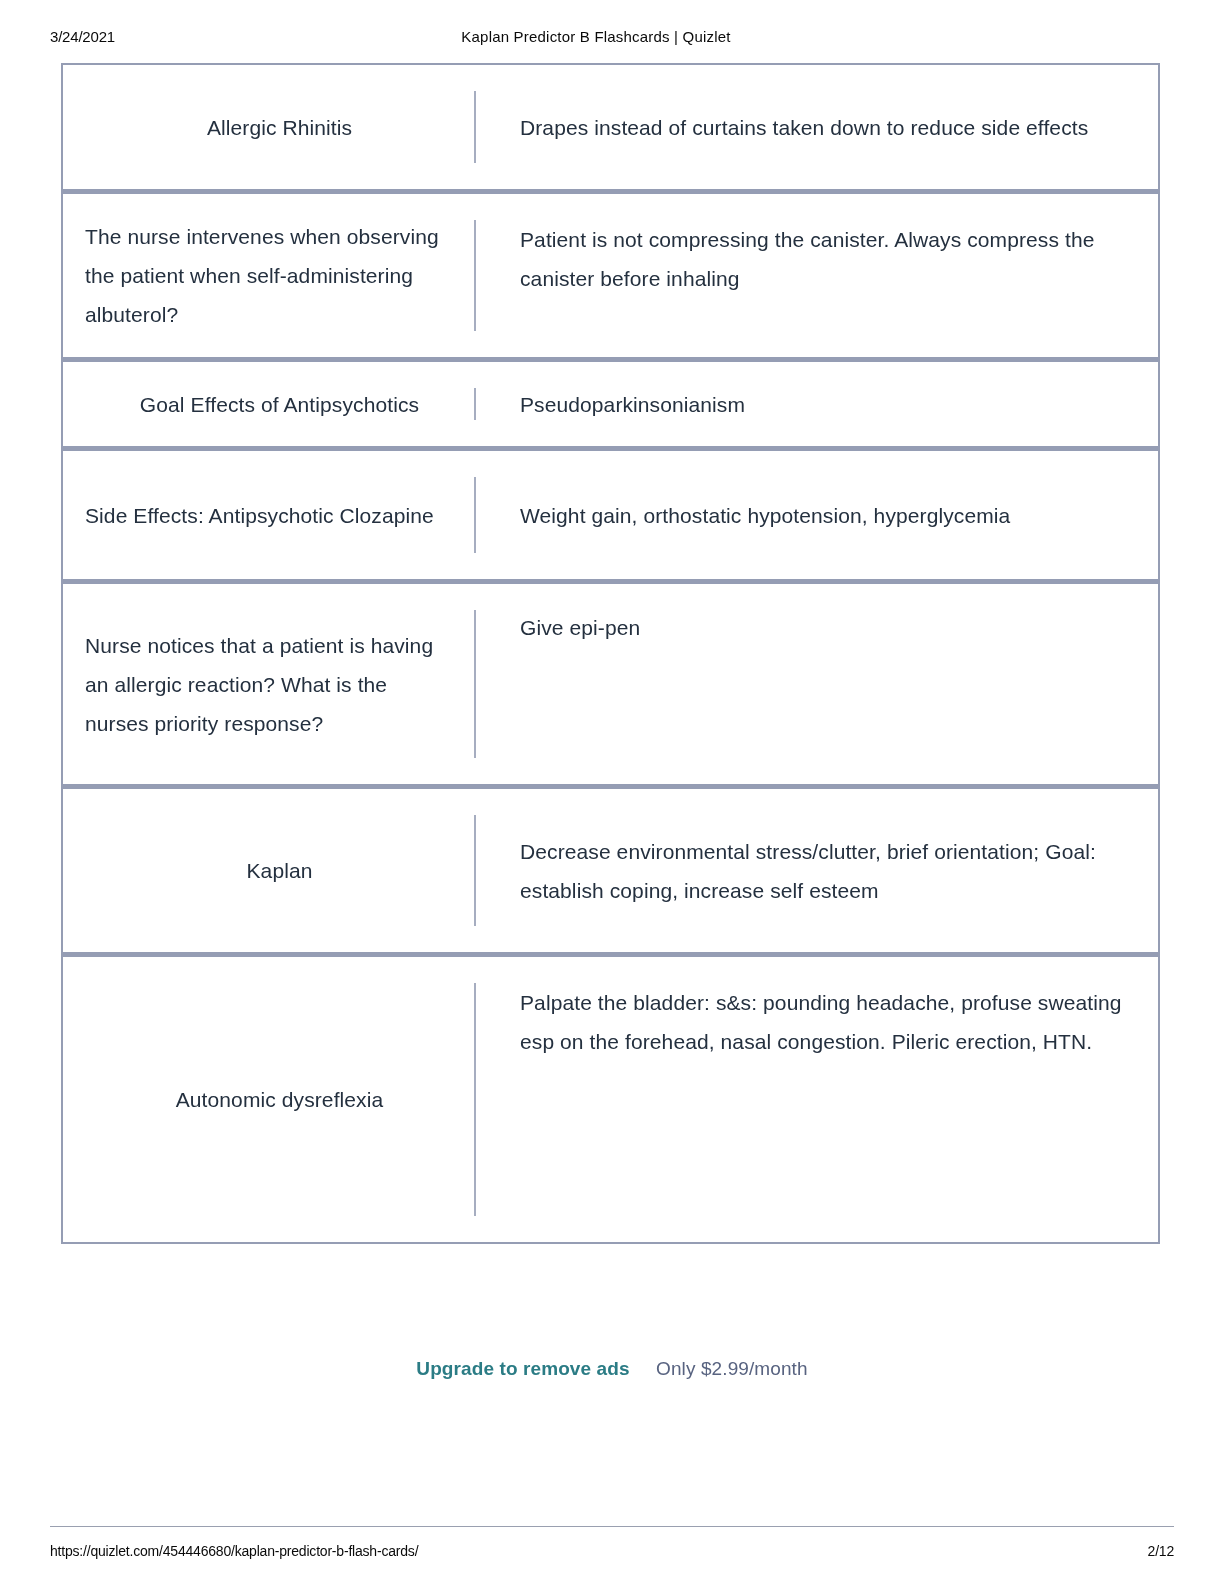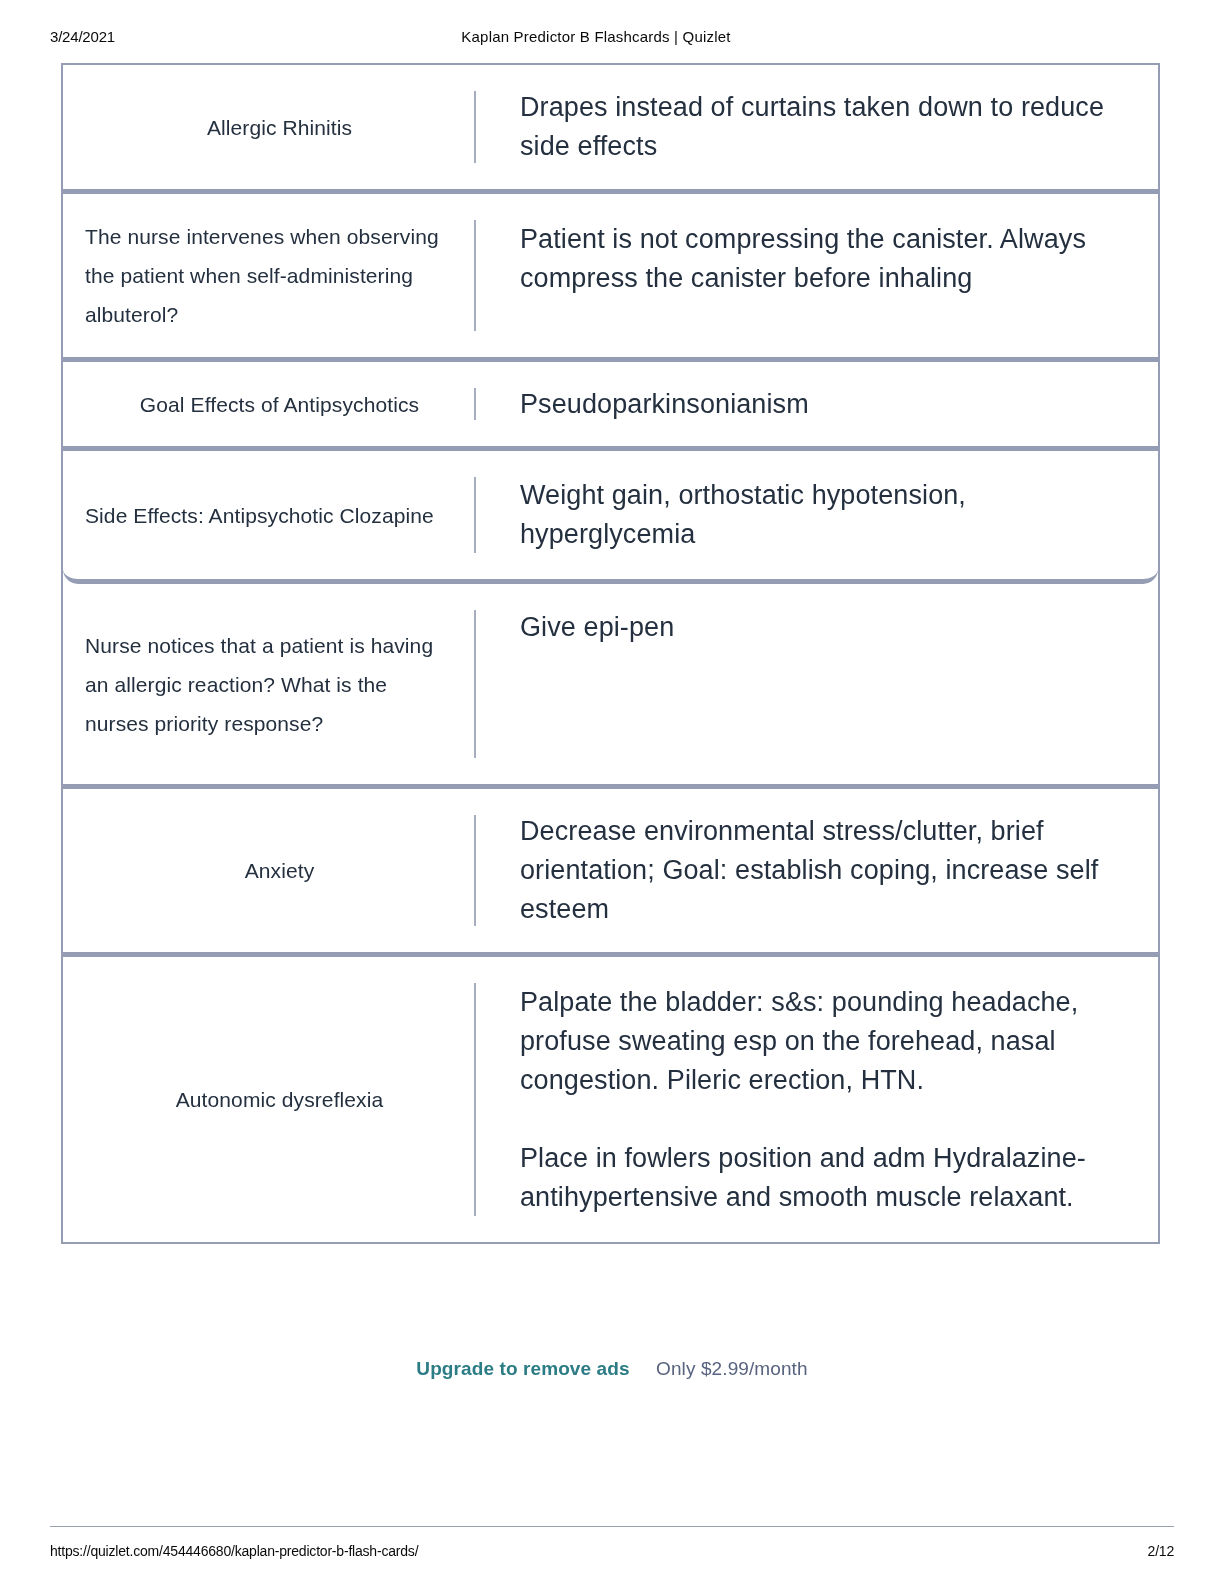--- a/index.html
+++ b/index.html
@@ -93,40 +93,40 @@
     margin: 26px 0;
     align-self: stretch;
   }
   .card-def {
     flex: 1 1 auto;
     box-sizing: border-box;
     padding: 0 30px 0 44px;
     display: flex;
     flex-direction: column;
     justify-content: center;
-    font-size: 27px;
+    font-size: 21px;
     line-height: 39px;
     color: #24303f;
     letter-spacing: 0.1px;
   }
   .card-def.top {
     justify-content: flex-start;
   }
   .card-def p {
     margin: 0;
   }
   .card-def p + p {
     margin-top: 39px;
   }
 
   
   .row-h-0 { height: 124px; }
   .row-h-1 { height: 163px; }
   .row-h-2 { height: 84px; }
-  .row-h-3 { height: 128px; border-radius: 15px; }
+  .row-h-3 { height: 128px; }
   .row-h-4 { height: 200px; }
   .row-h-5 { height: 163px; }
   .row-h-6 { height: 285px; }
 
   
   .upsell {
     position: absolute;
     top: 1358px;
     left: 0;
     width: 1224px;
@@ -225,33 +225,32 @@
 
   <div class="card-row row-h-4">
     <div class="card-term left">Nurse notices that a patient is having an allergic reaction? What is the nurses priority response?</div>
     <div class="card-divider"></div>
     <div class="card-def top" style="padding-top:24px;">
       <p>Give epi-pen</p>
     </div>
   </div>
 
   <div class="card-row row-h-5">
-    <div class="card-term center">Anxiety</div>
+    <div class="card-term center">Kaplan</div>
     <div class="card-divider"></div>
     <div class="card-def">
       <p>Decrease environmental stress/clutter, brief orientation; Goal: establish coping, increase self esteem</p>
     </div>
   </div>
 
   <div class="card-row row-h-6">
     <div class="card-term center">Autonomic dysreflexia</div>
     <div class="card-divider"></div>
     <div class="card-def top" style="padding-top:26px;">
       <p>Palpate the bladder: s&amp;s: pounding headache, profuse sweating esp on the forehead, nasal congestion. Pileric erection, HTN.</p>
-      <p>Place in fowlers position and adm Hydralazine-antihypertensive and smooth muscle relaxant.</p>
     </div>
   </div>
 
 </div>
 
 <div class="upsell">
   <a class="upgrade-link" href="#">Upgrade to remove ads</a>
   <span class="price">Only $2.99/month</span>
 </div>
 

